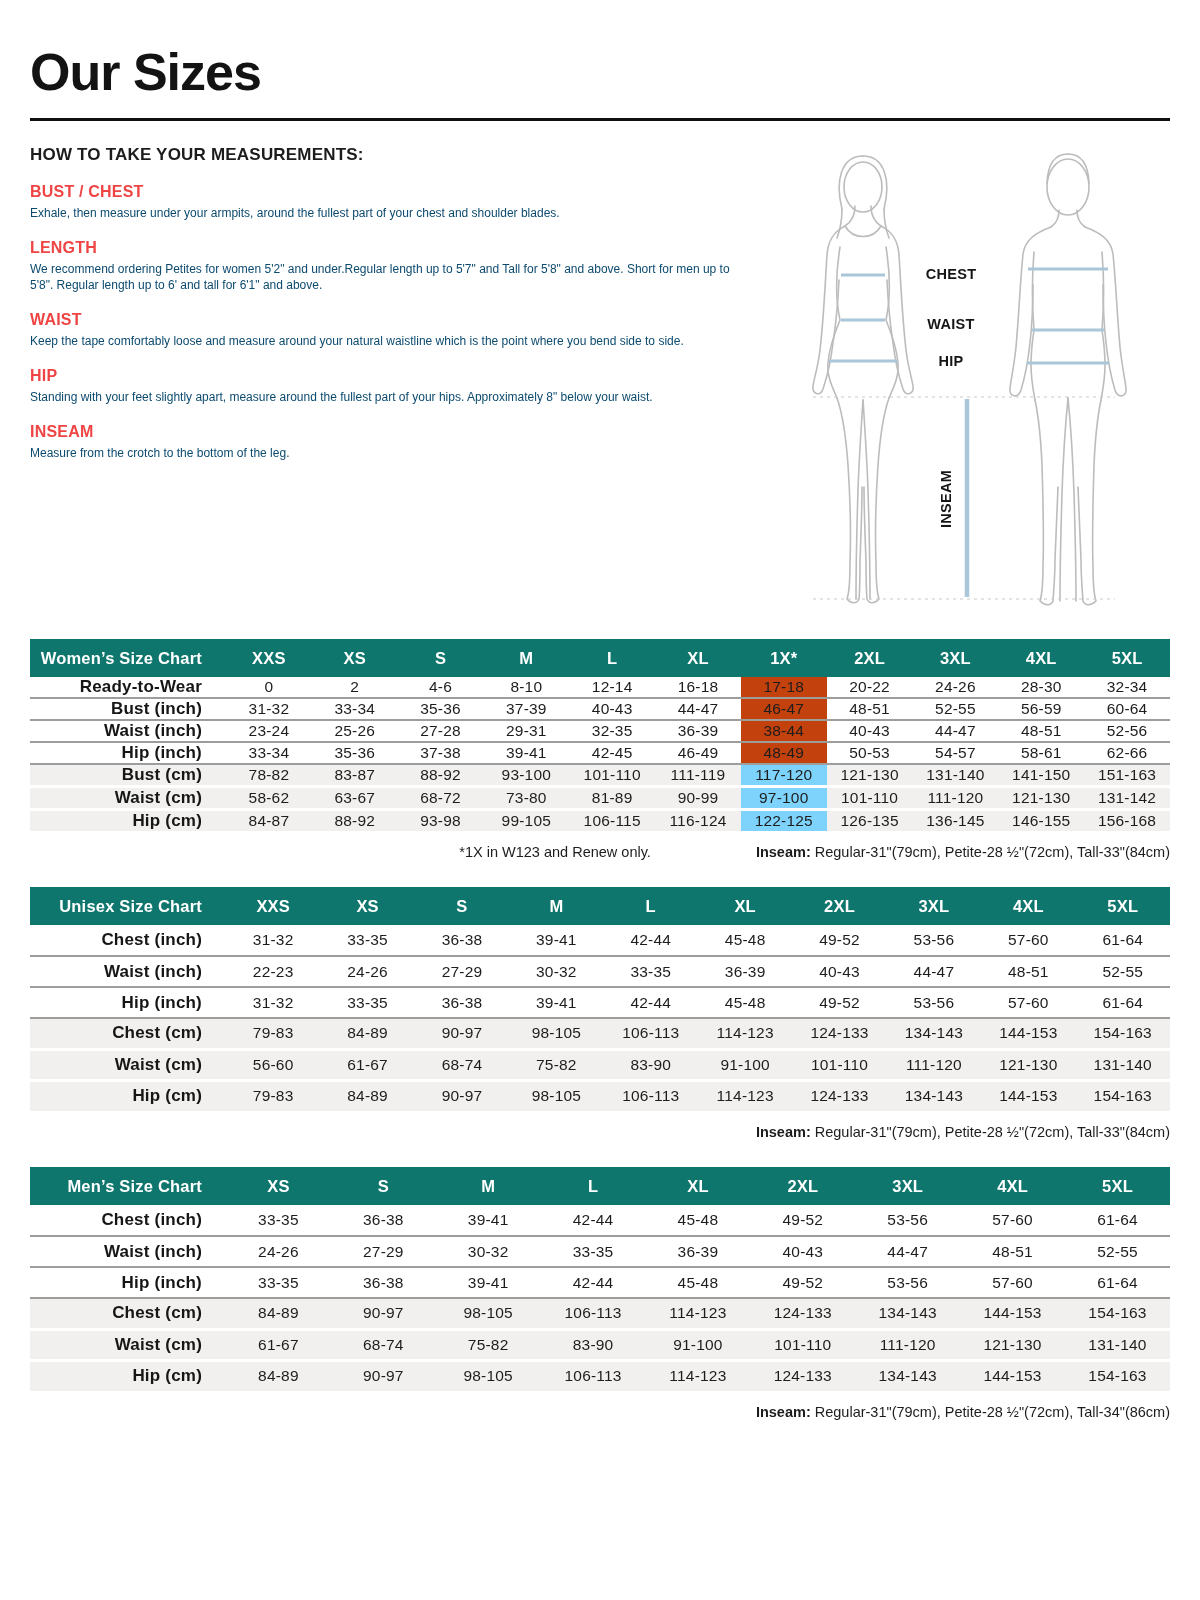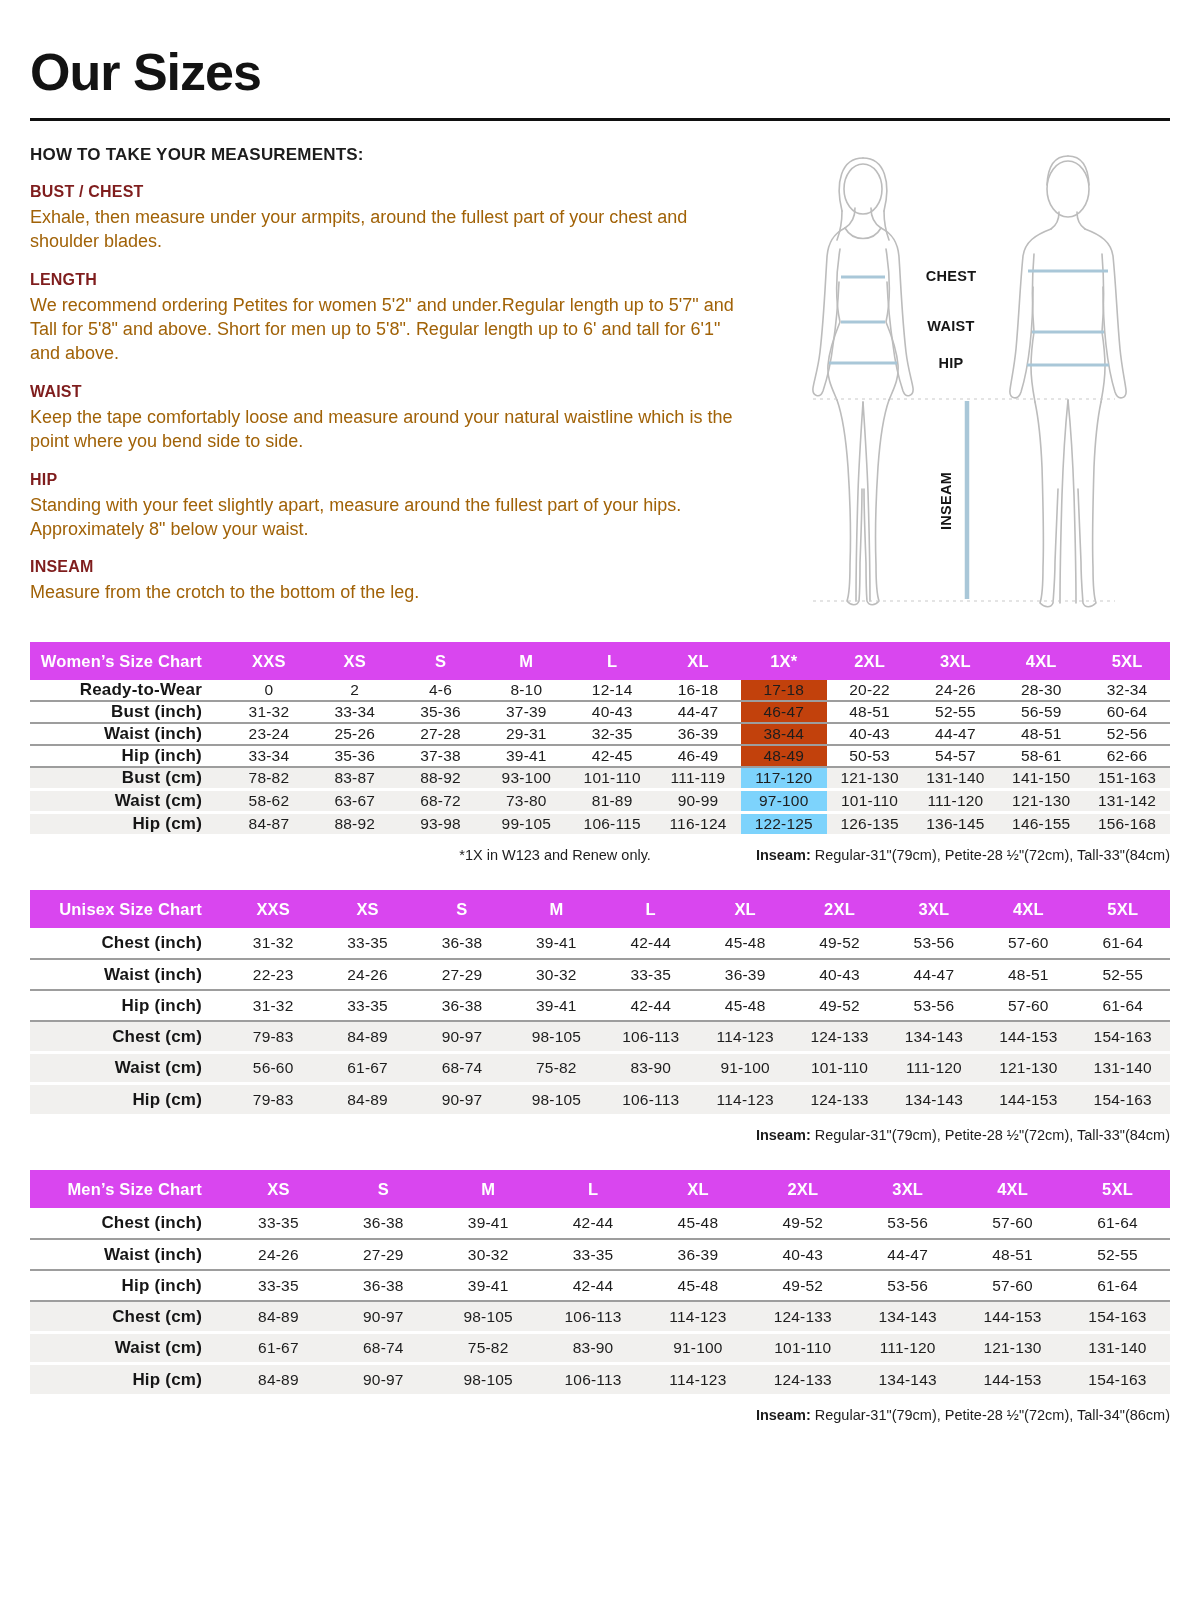--- a/index.html
+++ b/index.html
@@ -10,42 +10,42 @@
     color:#2e2e2e; overflow:hidden;
   }
   .page { padding:24px 30px 30px 30px; }
 
   h1.page-title {
     font-size:52px; font-weight:700; color:#131313;
     letter-spacing:-1px; margin-top:18px;
   }
   .title-rule { border:none; border-top:3px solid #101010; margin:16px 0 24px 0; }
 
-  .top-section { display:flex;align-items:center; }
+  .top-section { display:flex; }
   .instructions { width:735px; flex:0 0 735px; }
   .instructions h2 {
     font-size:17px; font-weight:700; color:#1c1c1c; letter-spacing:.2px;
     margin-bottom:18px;
   }
-  .m-section h3 { font-size:16px; font-weight:700; color:#7f1d1d; margin-bottom:5px; letter-spacing:.2px; }
-  .m-section p  { font-size:18px; line-height:1.33; color:#a16207; max-width:720px; margin-bottom:17px; }
+  .m-section h3 { font-size:16px; font-weight:700; color:#ef4444; margin-bottom:5px; letter-spacing:.2px; }
+  .m-section p  { font-size:12px; line-height:1.33; color:#0c4a6e; max-width:720px; margin-bottom:17px; }
 
   .diagram { flex:1; padding-top:2px; }
   .diagram svg { display:block; margin-left:18px; }
   .fig { fill:none; stroke:#bcbcbc; stroke-width:1.6; stroke-linecap:round; stroke-linejoin:round; }
   .mline { stroke:#a9c7d8; stroke-width:3; }
   .iline { stroke:#a9c7d8; stroke-width:4.5; }
   .dline { stroke:#c9c9c9; stroke-width:1.2; stroke-dasharray:3 4; }
   .dlabel { font-family:"Liberation Sans",sans-serif; font-size:14.5px; font-weight:700; fill:#161616; letter-spacing:.3px; }
 
   .tables-wrap { margin-top:20px; }
   .table-block table { width:100%; border-collapse:collapse; table-layout:fixed; }
   .table-block col.label-col { width:196px; }
   thead th {
-    background:#d946ef; color:#ffffff; font-weight:700; font-size:16.5px;
+    background:#0f766e; color:#ffffff; font-weight:700; font-size:16.5px;
     height:38px; text-align:center; letter-spacing:.2px;
   }
   thead th.label-head { text-align:right; padding-right:24px; font-size:16.5px; }
   tbody th.row-label {
     text-align:right; padding-right:24px; font-weight:700;
     font-size:17px; color:#161616; letter-spacing:.2px;
   }
   tbody td { text-align:center; font-size:15.5px; color:#1d1d1d; letter-spacing:.2px; }
   .table-0 tbody tr { height:20px; }
   .table-1 tbody tr, .table-2 tbody tr { height:31px; }

